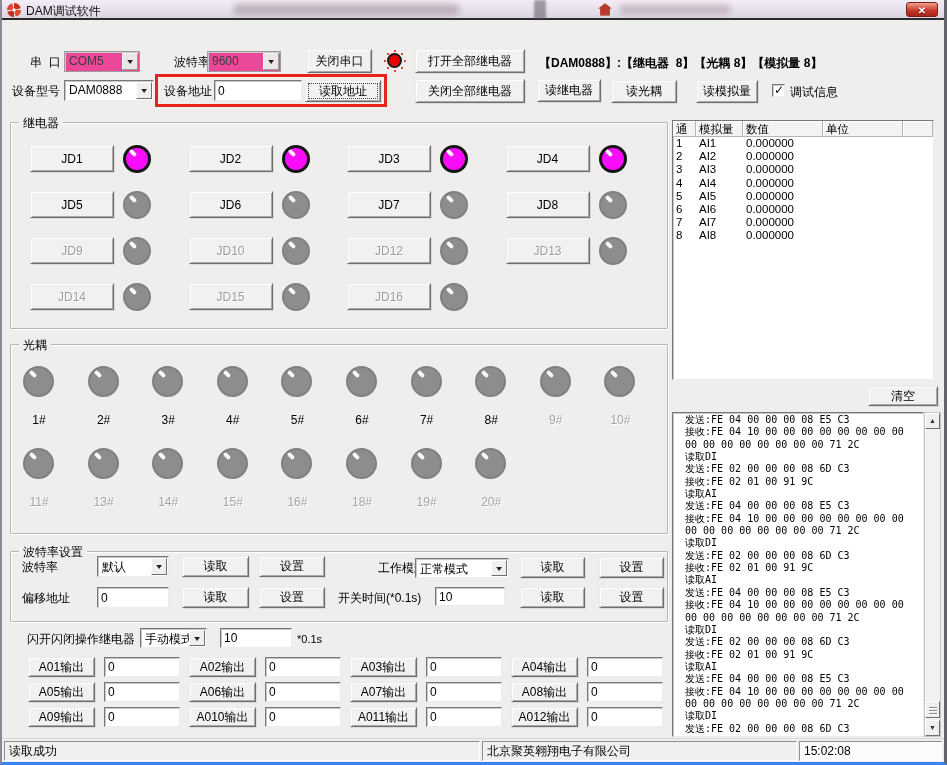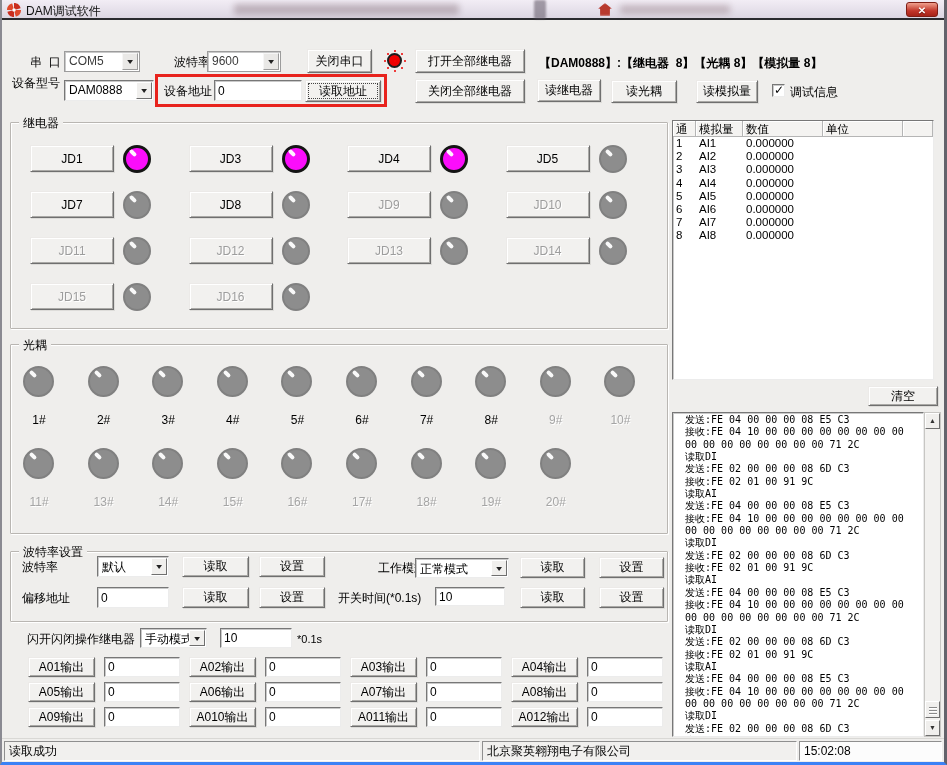--- a/index.html
+++ b/index.html
@@ -29,21 +29,21 @@
   .btn.focused{outline:1px dotted #444;outline-offset:-4px;}
   .field{position:absolute;background:#fff;border:1px solid;border-color:#777 #ececec #ececec #777;
     box-shadow:inset 1px 1px 0 #c9c9c9;font-family:inherit;font-size:12px;padding:2px 3px;color:#000;}
   input.field{outline:none;}
   .combo{position:absolute;background:#fff;border:1px solid;border-color:#777 #ececec #ececec #777;
     box-shadow:inset 1px 1px 0 #c9c9c9;cursor:pointer;}
   .combo .ctext{position:absolute;left:4px;top:2px;font-size:12px;white-space:pre;}
   .combo .cbtn{position:absolute;right:1px;top:1px;bottom:1px;width:16px;background:#f0efed;
     border:1px solid;border-color:#fff #6f6f6f #6f6f6f #fff;text-align:center;}
   .combo .cbtn span{display:block;font-size:7px;line-height:16px;color:#222;transform:scaleX(1.4);}
-  .combo.flat{background:#ffffff;border-color:#9c9c9c;}
+  .combo.flat{background:#ec4899;border-color:#9c9c9c;}
   .combo.flat .ctext{color:#3c3c3c;}
   .combo.flat .cbtn{background:#e9e8e6;border-color:#f6f6f6 #9c9c9c #9c9c9c #f6f6f6;}
   
   .led{position:absolute;border-radius:50%;background:#8d8d8d;border:2px solid #808080;}
   .led::after{content:'';position:absolute;width:8px;height:4px;background:rgba(255,255,255,.95);
     border-radius:3px;transform:rotate(45deg);top:4px;left:4px;}
   .led.on{background:#fb0dfb;border:3px solid #141414;}
   .led.on::after{top:3px;left:3px;}
   .s28{width:28px;height:28px;}
   .s31{width:31px;height:31px;}
@@ -131,21 +131,21 @@
     <span class="ctext">9600</span>
     <span class="cbtn">
         <span>▼</span>
       </span>
   </div>
   <button class="btn" style="left:305px;top:49px;width:65px;height:24px;">关闭串口</button>
   <span class="sunled" style="left:385px;top:53px;"></span>
   <button class="btn" style="left:413px;top:49px;width:110px;height:24px;">打开全部继电器</button>
   <span class="label" style="left:537px;top:56px;font-weight:bold;">【DAM0888】:【继电器  8】【光耦 8】【模拟量 8】</span>
 
-  <span class="label" style="left:10px;top:76px;">设备型号</span>
+  <span class="label" style="left:10px;top:84px;">设备型号</span>
   <div class="combo" style="left:62px;top:80px;width:90px;height:21px;">
     <span class="ctext">DAM0888</span>
     <span class="cbtn">
         <span>▼</span>
       </span>
   </div>
   <span class="label" style="left:162px;top:84px;">设备地址</span>
   <input class="field" style="left: 212px; top: 80px; width: 88px; height: 21px;" value="0">
   <button class="btn focused" style="left:303px;top:80px;width:76px;height:22px;">读取地址</button>
   <div class="redbox" style="left:153px;top:74px;width:232px;height:33px;"></div>
@@ -160,49 +160,53 @@
 
   <div class="group" style="left:8px;top:122px;width:658px;height:207px;">
     <span class="grouplabel">继电器</span>
   </div>
   <div class="relaygrid" style="left:24px;top:145px;width:634px;">
     <div class="relaycell">
         <button class="btn">JD1</button>
         <span class="led s28 on"></span>
       </div>
     <div class="relaycell">
+        <button class="btn">JD2</button>
+        <span class="led s28 on"></span>
+      </div>
+    <div class="relaycell">
         <button class="btn">JD3</button>
         <span class="led s28 on"></span>
       </div>
     <div class="relaycell">
         <button class="btn">JD4</button>
         <span class="led s28 on"></span>
       </div>
     <div class="relaycell">
         <button class="btn">JD5</button>
         <span class="led s28"></span>
       </div>
     <div class="relaycell">
+        <button class="btn">JD6</button>
+        <span class="led s28"></span>
+      </div>
+    <div class="relaycell">
         <button class="btn">JD7</button>
         <span class="led s28"></span>
       </div>
     <div class="relaycell">
         <button class="btn">JD8</button>
         <span class="led s28"></span>
       </div>
     <div class="relaycell">
         <button class="btn disabled">JD9</button>
         <span class="led s28"></span>
       </div>
     <div class="relaycell">
         <button class="btn disabled">JD10</button>
-        <span class="led s28"></span>
-      </div>
-    <div class="relaycell">
-        <button class="btn disabled">JD11</button>
         <span class="led s28"></span>
       </div>
     <div class="relaycell">
         <button class="btn disabled">JD12</button>
         <span class="led s28"></span>
       </div>
     <div class="relaycell">
         <button class="btn disabled">JD13</button>
         <span class="led s28"></span>
       </div>
@@ -278,24 +282,20 @@
         <span class="led s31"></span>
         <span class="olabel disabled">14#</span>
       </div>
     <div class="optocell">
         <span class="led s31"></span>
         <span class="olabel disabled">15#</span>
       </div>
     <div class="optocell">
         <span class="led s31"></span>
         <span class="olabel disabled">16#</span>
-      </div>
-    <div class="optocell">
-        <span class="led s31"></span>
-        <span class="olabel disabled">17#</span>
       </div>
     <div class="optocell">
         <span class="led s31"></span>
         <span class="olabel disabled">18#</span>
       </div>
     <div class="optocell">
         <span class="led s31"></span>
         <span class="olabel disabled">19#</span>
       </div>
     <div class="optocell">

